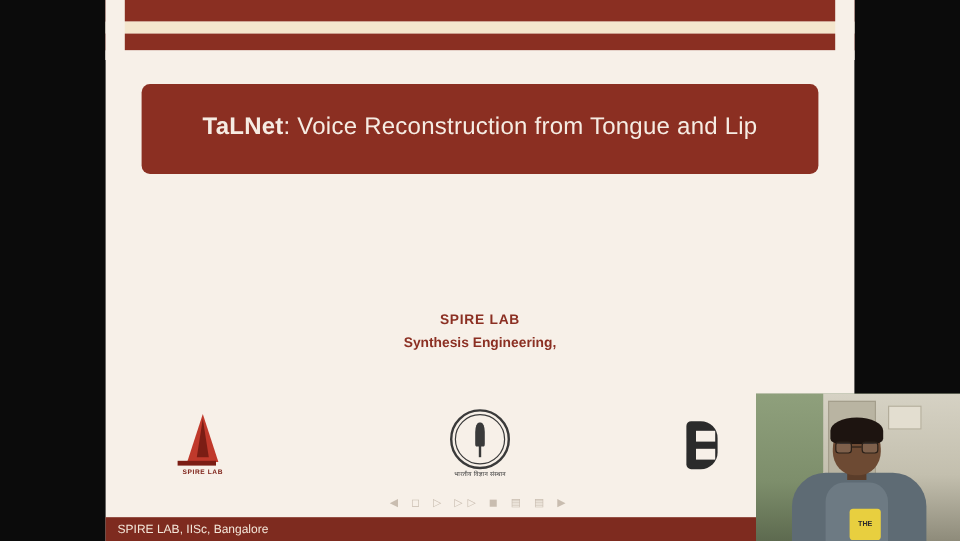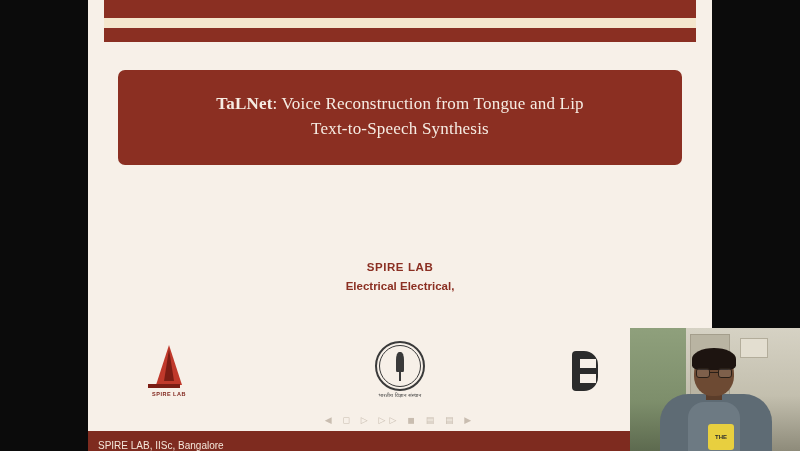--- a/index.html
+++ b/index.html
@@ -52,23 +52,23 @@
   #title-box {
     position: absolute;
     left: 30px; top: 70px; width: 564px;
     background: #8b2f22;
     border-radius: 7px;
     padding: 22px 26px 24px 26px;
     text-align: center;
   }
   #title-text {
     color: #f6ece3;
-    font-size: 17px;
+    font-size: 20px;
     line-height: 1.45;
-    font-family: Liberation Serif, serif;
+    font-family: Liberation Sans, sans-serif;
     letter-spacing: .2px;
   }
   #title-text .bold { font-weight: bold; }
 
   
   #affil {
     position: absolute; left: 0; top: 258px; width: 100%;
     text-align: center;
     color: #8b2f22;
     font-weight: bold;
@@ -156,21 +156,21 @@
     letter-spacing: 4px;
     font-family: "DejaVu Sans", sans-serif;
   }
 
   
   #footer {
     position: absolute; left: 0; bottom: 0; width: 100%; height: 20px;
     background: #7e2b1f;
     color: #f4e7da;
     font-size: 10px;
-    display: flex; align-items: flex-end;
+    display: flex; align-items: center;
     padding-left: 10px;
   }
 
   
   #webcam {
     position: absolute;
     right: 0; bottom: 0; width: 170px; height: 123px;
     overflow: hidden;
     background: #7e8f6f;
   }
@@ -241,27 +241,26 @@
     <div class="topbar-c"></div>
     <div class="topbar-d"></div>
     <div class="side-left"></div>
     <div class="side-right"></div>
 
     <div id="title-box">
       <div id="title-text">
         <div>
           <span class="bold">TaLNet</span><span>: Voice Reconstruction from Tongue and Lip</span>
         </div>
-        <div>Text-to-Speech Synthesis</div>
       </div>
     </div>
 
     <div id="affil">
       <div class="lab">SPIRE LAB</div>
-      <div>Electrical Electrical,</div>
+      <div>Synthesis Engineering,</div>
     </div>
 
     <div id="logos">
 
       <div class="logo" id="logo-spire">
         <div class="flame"></div>
         <div class="flame-dark"></div>
         <div class="base"></div>
         <div class="caption">SPIRE LAB</div>
       </div>

